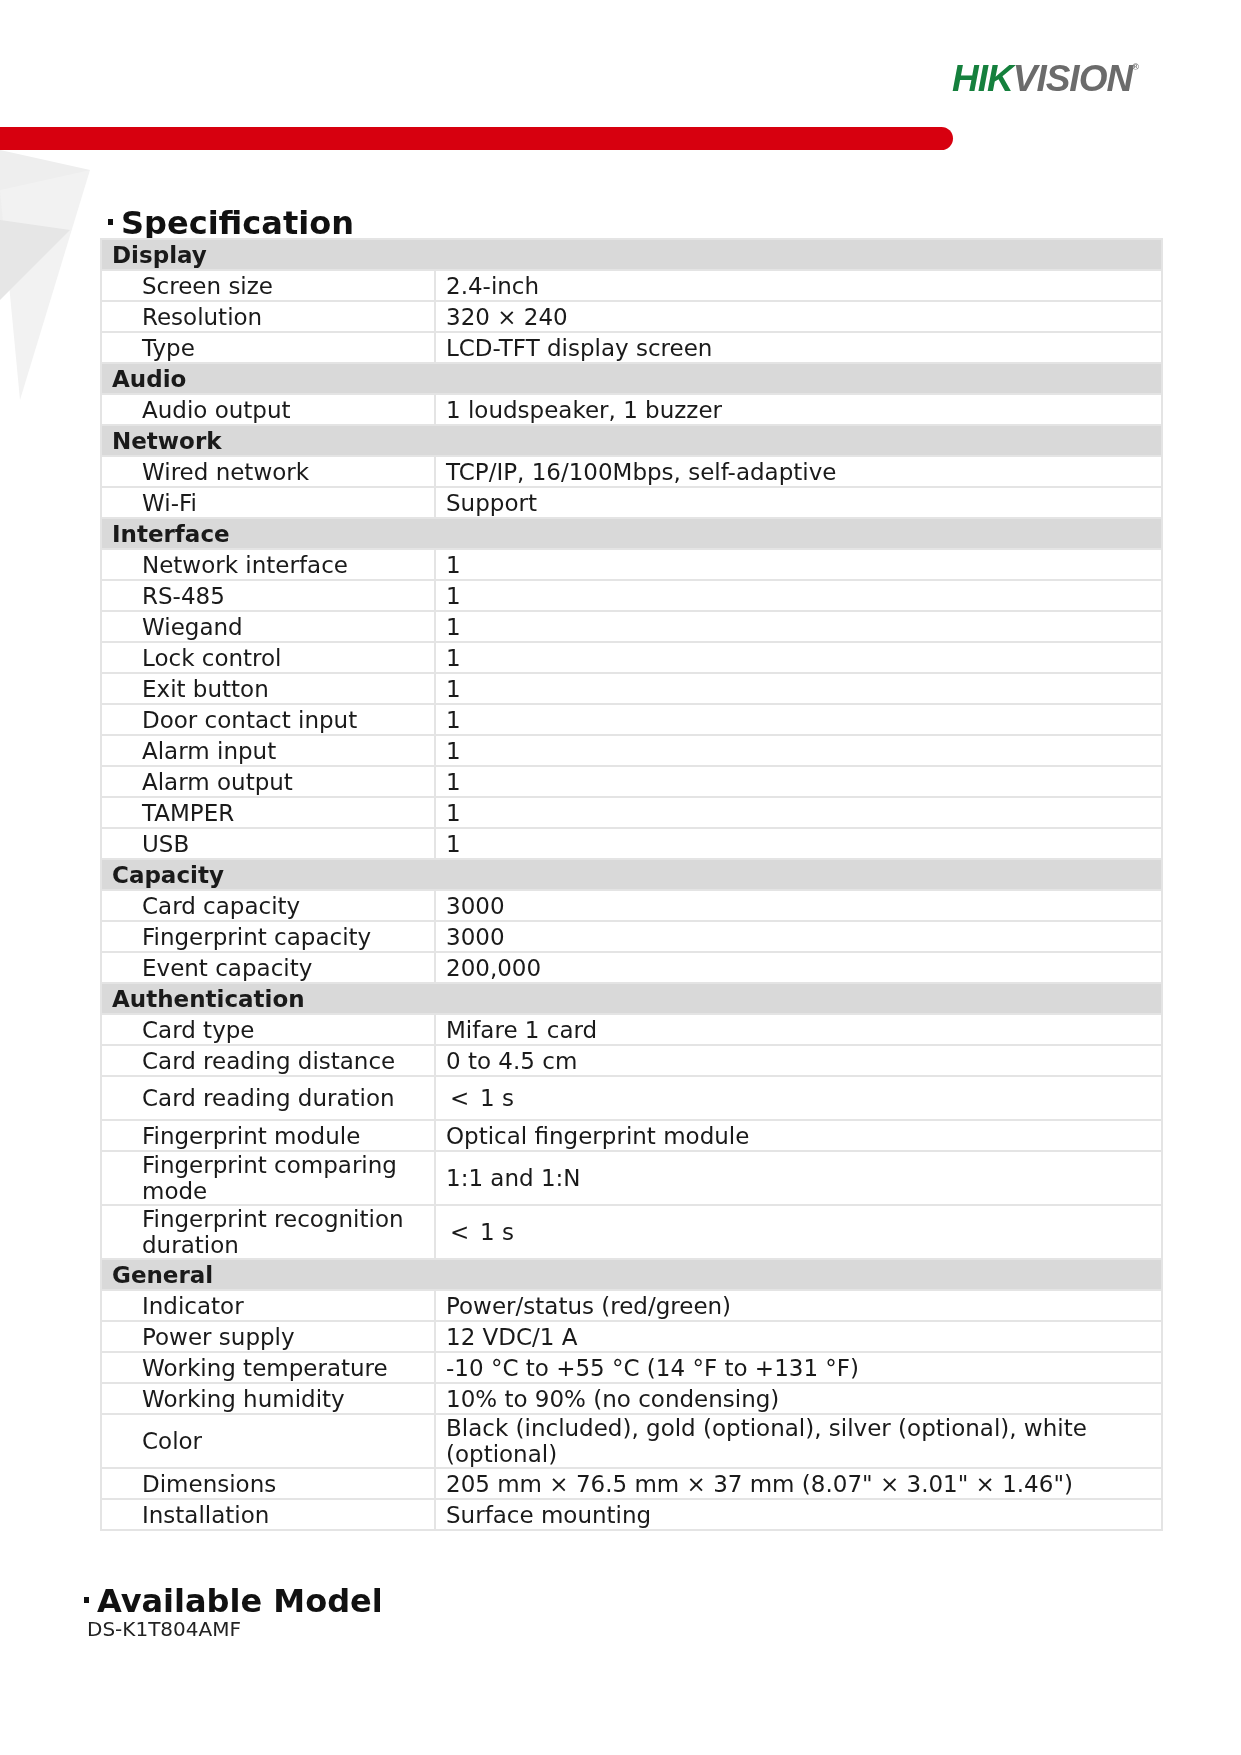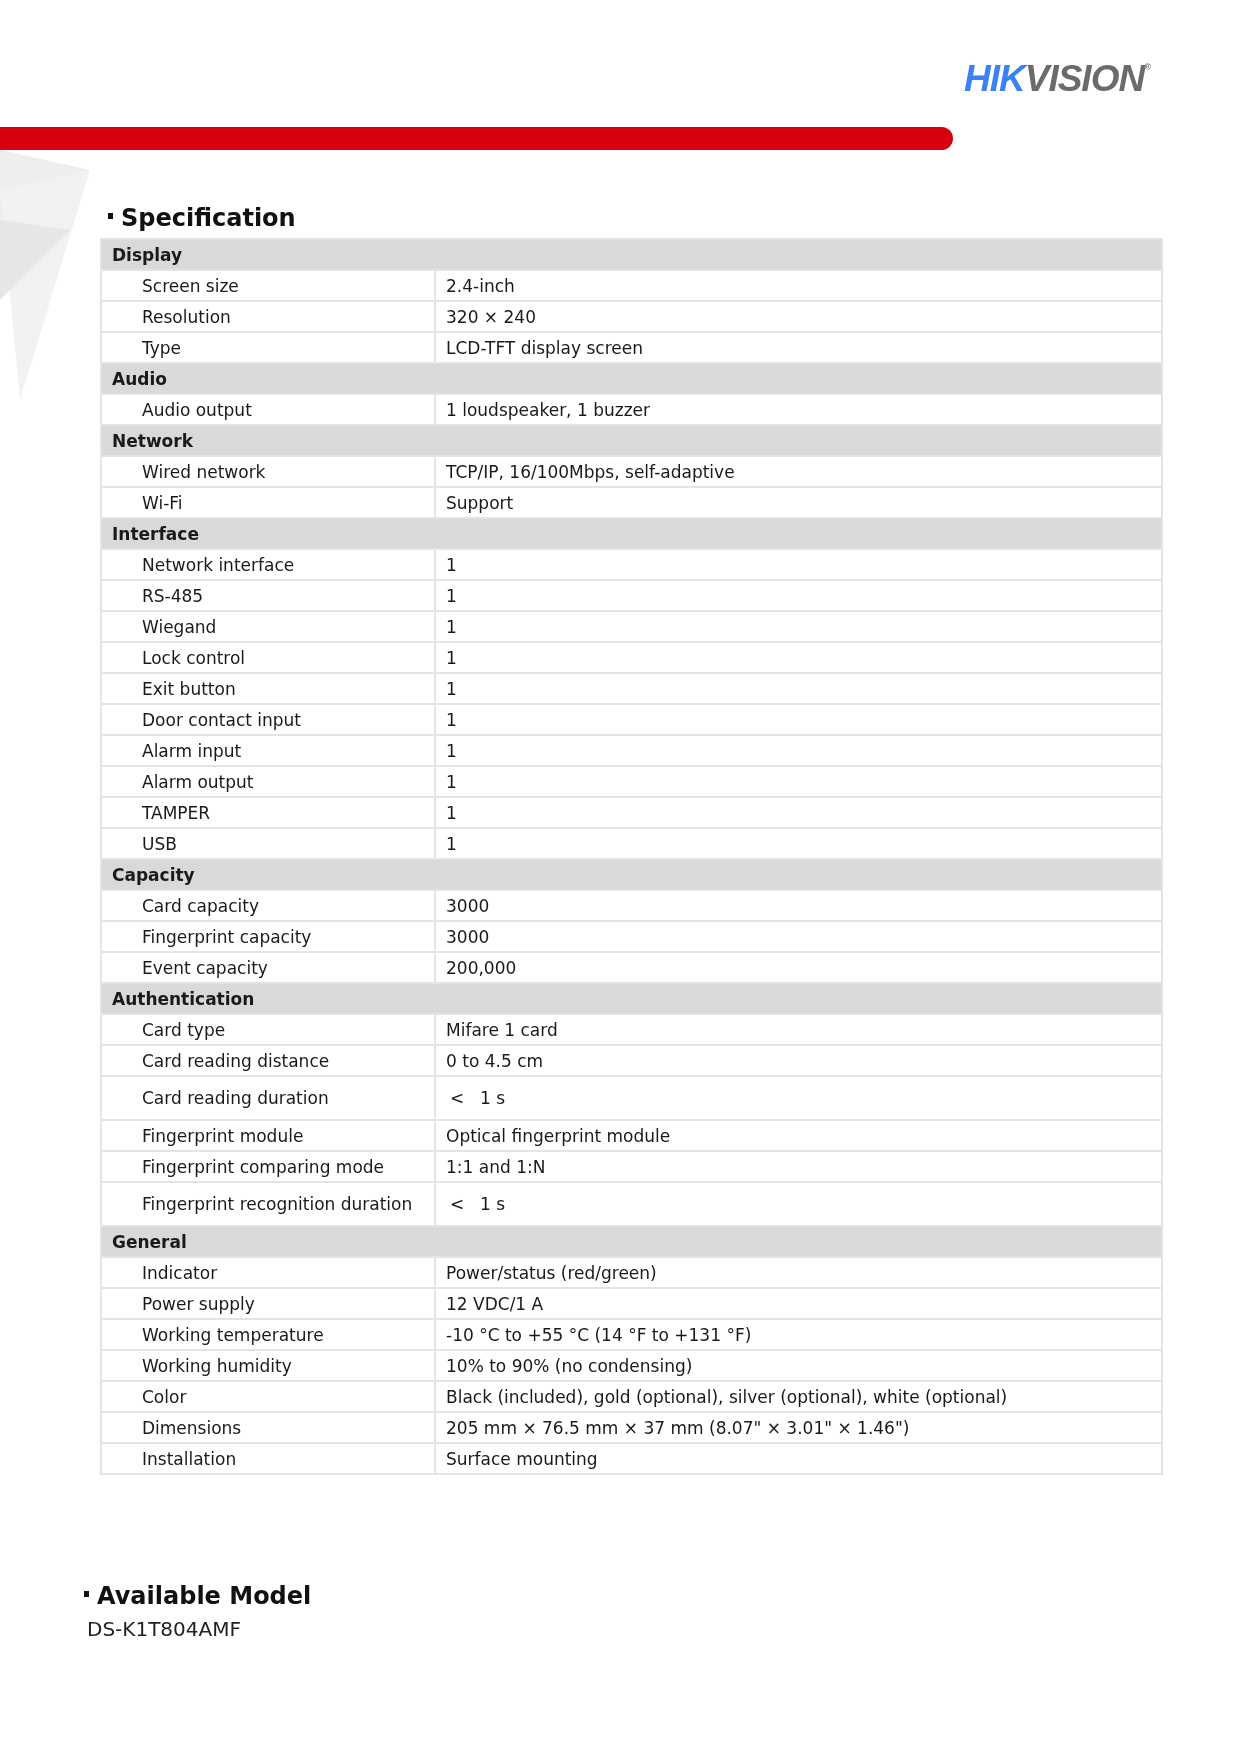--- a/index.html
+++ b/index.html
@@ -1,34 +1,34 @@
 <!DOCTYPE html>
 <html><head>
 <meta charset="utf-8">
 <style>
   html, body { margin: 0; padding: 0; background: #ffffff; }
   body { width: 1241px; height: 1755px; position: relative; overflow: hidden;
          font-family: "DejaVu Sans", "Liberation Sans", sans-serif; color: #111; }
   .logo { position: absolute; left: 952px; top: 58px; font-family: "Liberation Sans", sans-serif;
           font-weight: 700; font-style: italic; font-size: 37px; letter-spacing: -1px; }
-  .logo .hik { color: #3b82f6; margin-left: 12px; }
+  .logo .hik { color: #15803d; }
   .logo .vis { color: #6b6b6b; }
   .logo .reg { font-size: 9px; color: #777; vertical-align: top; position: relative; top: 4px; font-style: normal; }
   .redbar { position: absolute; left: 0; top: 127px; width: 953px; height: 23px; background: #d7000f;
             border-radius: 0 12px 12px 0; }
   .deco { position: absolute; left: 0; top: 150px; width: 100px; height: 250px; }
-  .section-title { position: absolute; font-weight: 700; font-size: 24px; color: #111;
+  .section-title { position: absolute; font-weight: 700; font-size: 32px; color: #111;
                    font-family: "DejaVu Sans", sans-serif; }
   .section-title .bullet { display: inline-block; width: 5px; height: 6px; background: #111;
                            margin-right: 8px; vertical-align: middle; position: relative; top: -3px; }
   #spec-title { left: 108px; top: 204px; }
   #model-title { left: 84px; top: 1582px; }
   .model { position: absolute; left: 87px; top: 1617px; font-size: 20px; color: #222; }
   table.spec { position: absolute; left: 100px; top: 238px; width: 1063px; border-collapse: collapse;
-               font-size: 17px; }
+               font-size: 23px; }
   table.spec td { border: 2px solid #e4e4e4; padding: 0 0 0 10px; height: 29px; color: #1a1a1a; }
   table.spec td.k { width: 292px; padding-left: 40px; }
   table.spec tr.cat td { background: #d9d9d9; font-weight: 700; }
   table.spec tr.tall td { height: 42px; }
   table.spec td .lt { display: inline-block; width: 30px; padding-left: 4px; }
 </style>
 </head>
 <body>
 
 <div class="logo">

